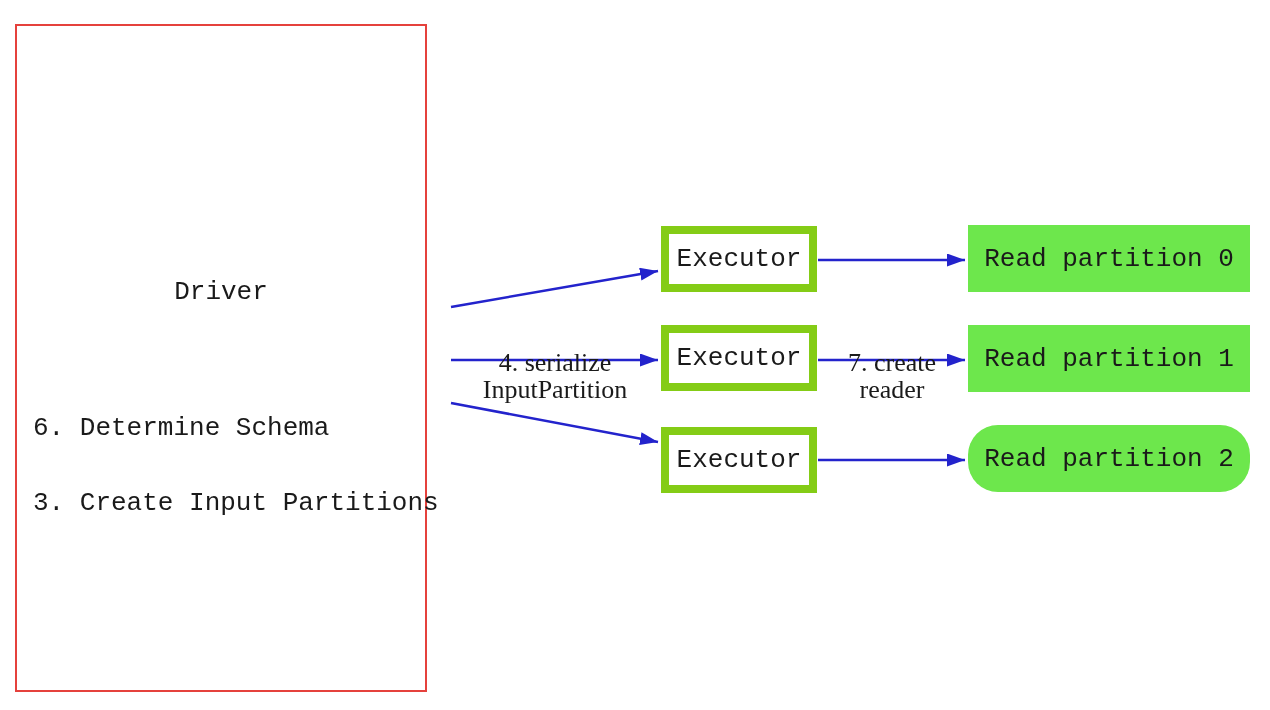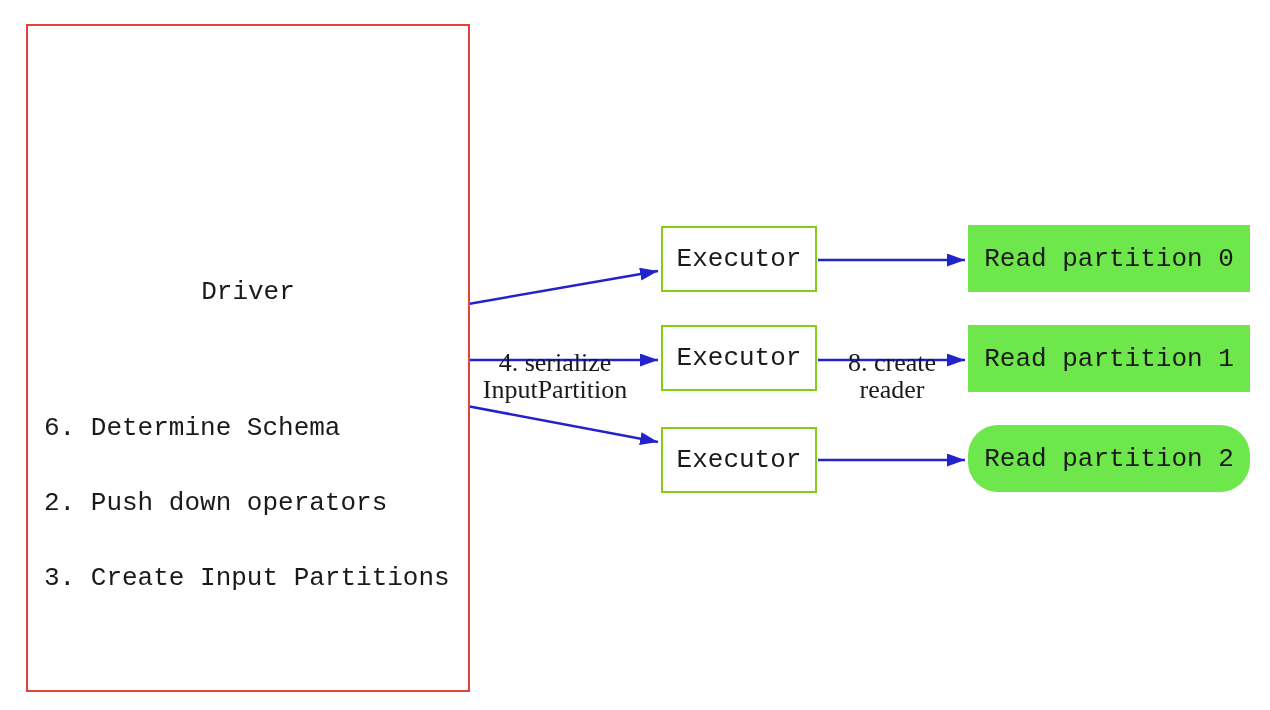--- a/index.html
+++ b/index.html
@@ -21,23 +21,23 @@
   .arrows {
     position: absolute;
     left: 0;
     top: 0;
     width: 1270px;
     height: 710px;
     pointer-events: none;
   }
   .driver-box {
     position: absolute;
-    left: 26px;
+    left: 15px;
     top: 24px;
-    width: 444px;
+    width: 412px;
     height: 668px;
     border: 2px solid #e5413c;
     background: #ffffff;
     box-sizing: border-box;
   }
   .driver-title {
     position: absolute;
     left: 0;
     top: 253px;
     width: 100%;
@@ -59,21 +59,21 @@
     display: flex;
     align-items: center;
     justify-content: center;
     font-size: 26px;
     white-space: pre;
   }
   .executor-box {
     left: 661px;
     width: 156px;
     height: 66px;
-    border: 2px solid #84cc16;
+    border: 8px solid #84cc16;
     background: #ffffff;
   }
   .exec-0 { top: 226px; }
   .exec-1 { top: 325px; }
   .exec-2 { top: 427px; }
   .partition-box {
     left: 968px;
     width: 282px;
     height: 67px;
     background: #6de74c;
@@ -112,21 +112,20 @@
     <line x1="451" y1="403" x2="658" y2="442" stroke="#2323cc" stroke-width="2.5" marker-end="url(#ah)"></line>
     <line x1="818" y1="260" x2="965" y2="260" stroke="#2323cc" stroke-width="2.5" marker-end="url(#ah)"></line>
     <line x1="818" y1="360" x2="965" y2="360" stroke="#2323cc" stroke-width="2.5" marker-end="url(#ah)"></line>
     <line x1="818" y1="460" x2="965" y2="460" stroke="#2323cc" stroke-width="2.5" marker-end="url(#ah)"></line>
   </svg>
 
   <div class="driver-box">
     <div class="driver-title">Driver</div>
     <div class="driver-steps">
       <div>6. Determine Schema</div>
-      <div>2. Push down operators</div>
       <div>3. Create Input Partitions</div>
     </div>
   </div>
 
   <div class="node-box executor-box exec-0">
     <span>Executor</span>
   </div>
   <div class="node-box executor-box exec-1">
     <span>Executor</span>
   </div>
@@ -143,17 +142,17 @@
   <div class="node-box partition-box part-2">
     <span>Read partition 2</span>
   </div>
 
   <div class="arrow-label label-serialize">
     <div>4. serialize</div>
     <div>InputPartition</div>
   </div>
 
   <div class="arrow-label label-reader">
-    <div>8. create</div>
+    <div>7. create</div>
     <div>reader</div>
   </div>
 
 </div>
 
 </body></html>

